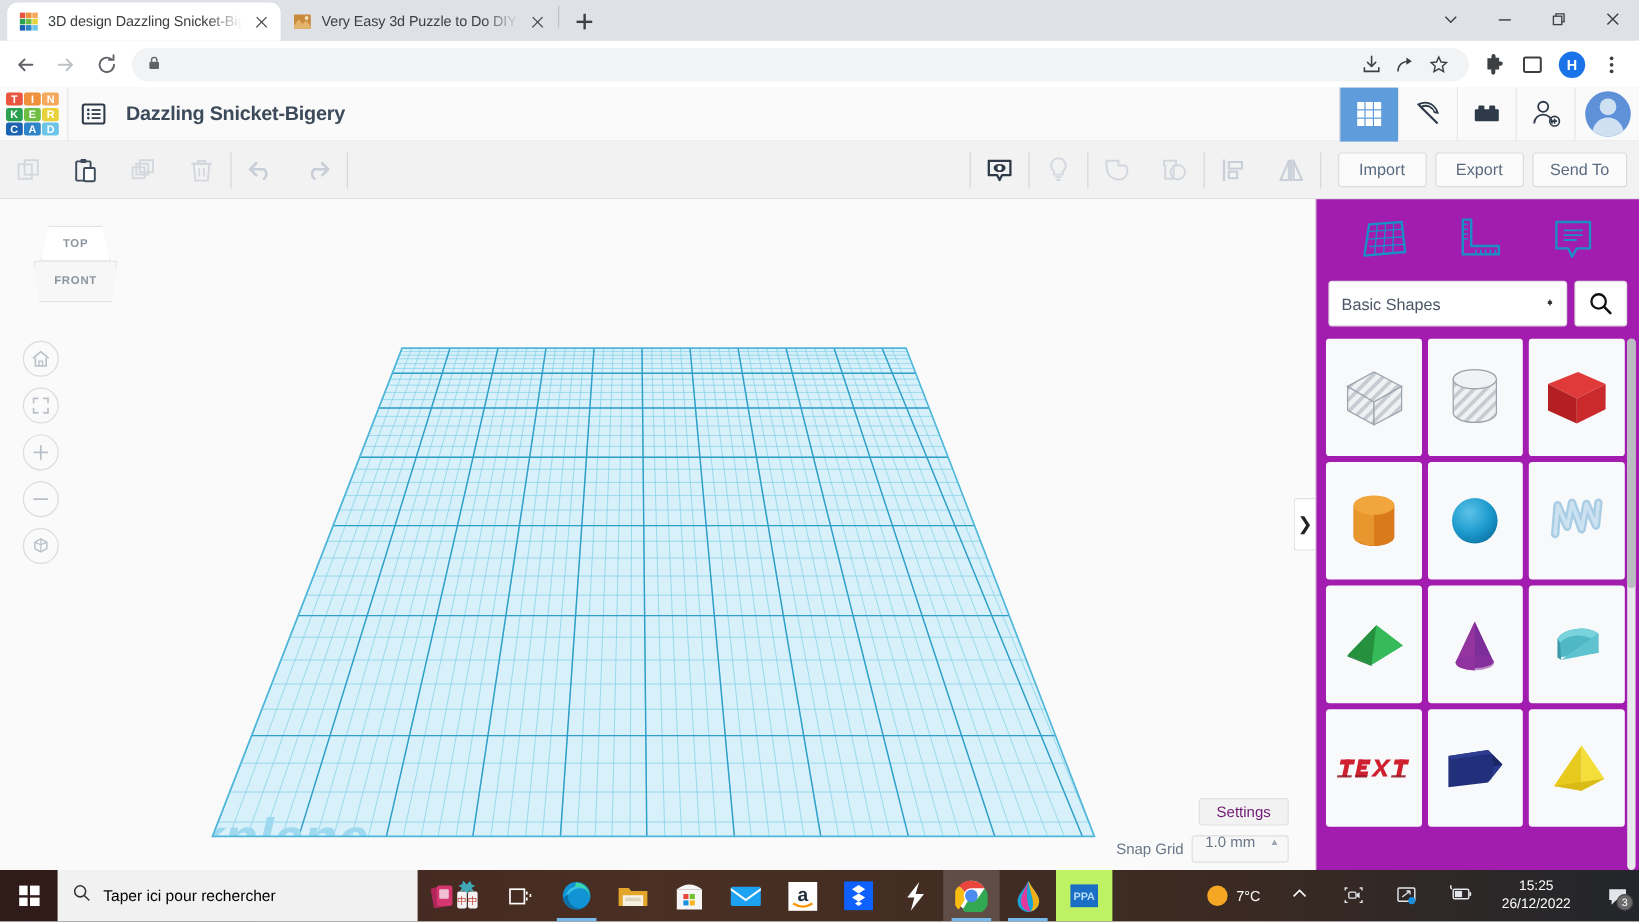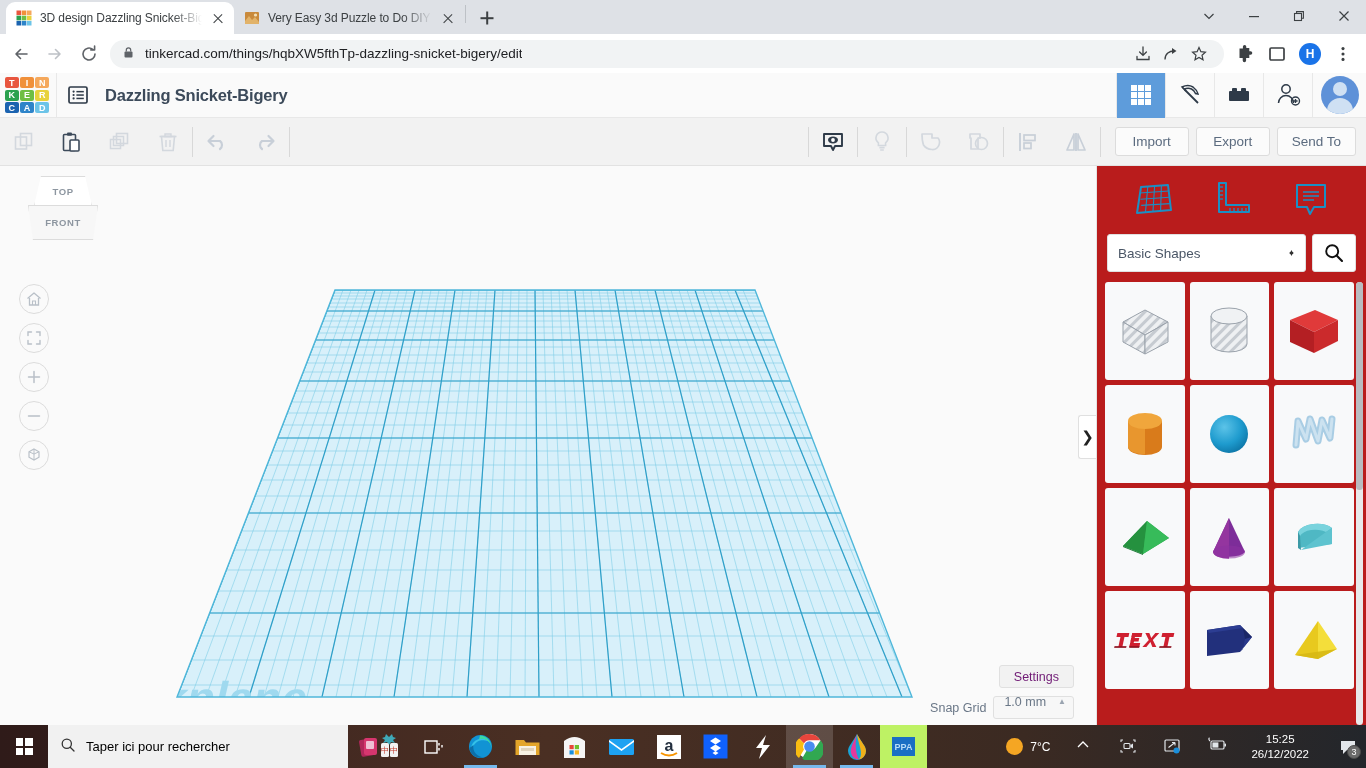--- a/index.html
+++ b/index.html
@@ -126,21 +126,21 @@
     height: 29px; min-width: 74px; padding: 0 14px; border: 1px solid #dcdcdc; border-radius: 3px;
     background: #fbfbfb; color: #5b6b7f; font-size: 13.5px; display: flex;
     align-items: center; justify-content: center; cursor: pointer;
   }
 
   
   .body-row { display: flex; height: 559px; }
 
   
   .canvas { position: relative; flex: 1 1 auto; background: #fafafa; overflow: hidden; }
-  .viewcube { position: absolute; left: 28px; top: 10px; width: 70px; height: 70px; cursor: pointer; }
+  .viewcube { position: absolute; left: 28px; top: 22px; width: 70px; height: 70px; cursor: pointer; }
   .vc-top, .vc-front {
     position: absolute; border: 1px solid #dcdcdc;
     display: flex; align-items: center; justify-content: center;
     font-size: 9.5px; font-weight: bold; color: #8d96a0; letter-spacing: .6px;
   }
   .vc-top {
     left: 6px; top: 0; width: 58px; height: 30px; background: #fff;
     clip-path: polygon(12% 0%, 88% 0%, 100% 100%, 0% 100%);
   }
   .vc-front {
@@ -172,21 +172,21 @@
   .snaprow { display: flex; align-items: center; justify-content: flex-end; gap: 7px; margin-top: 8px; }
   .snaplabel { font-size: 12.5px; color: #6a7787; }
   .snapbox {
     height: 23px; padding: 0 7px 12px 10px; border: 1px solid #e0e0e0; border-radius: 3px;
     background: #f7f7f7; color: #6a7787; font-size: 12.5px;
     display: flex; align-items: center; gap: 12px; cursor: pointer;
   }
   .snap-caret { font-size: 8px; color: #9aa4b0; }
 
   
-  .panel { width: 270px; flex: 0 0 270px; background: #b91c1c; border-left: 1px solid #e4e4e4; display: flex; flex-direction: column; }
+  .panel { width: 270px; flex: 0 0 270px; background: #a21caf; border-left: 1px solid #e4e4e4; display: flex; flex-direction: column; }
   .panel-icons { height: 68px; display: flex; align-items: center; justify-content: space-around; padding: 0 16px; }
   .pi { width: 50px; height: 50px; position: relative; cursor: pointer; }
   .pi svg { position: absolute; left: 50%; top: 50%; transform: translate(-50%,-50%); }
   .panel-search { display: flex; gap: 6px; padding: 0 10px 10px; }
   .cat-select {
     flex: 1 1 auto; height: 38px; background: #fff; border: 1px solid #e0e0e0; border-radius: 3px;
     display: flex; align-items: center; padding: 0 10px; font-size: 13.5px; color: #4a5666; cursor: pointer;
   }
   .cat-spin { margin-left: auto; display: flex; flex-direction: column; gap: 2px; line-height: 0; }
   .cat-spin span { font-size: 7px; color: #333; }
@@ -332,21 +332,20 @@
         <path d="M15.6 2 V5.9 H11.8" stroke="#5f6368" stroke-width="1.6" fill="none" stroke-linecap="round" stroke-linejoin="round"></path>
       </svg>
     </div>
     <div class="omnibox">
       <span>
         <svg width="13" height="13" viewBox="0 0 13 13">
           <rect x="2.5" y="5.5" width="8" height="6" rx="1" fill="#5f6368"></rect>
           <path d="M4.3 5.5 V4 a2.2 2.2 0 0 1 4.4 0 V5.5" stroke="#5f6368" stroke-width="1.2" fill="none"></path>
         </svg>
       </span>
-      <span class="omni-url" title="tinkercad.com/things/hqbXW5fthTp-dazzling-snicket-bigery/edit">tinkercad.com/things/hqbXW5fthTp-dazzling-snicket-bigery/edit</span>
       <span class="omni-actions">
         <span class="oa">
           <svg width="18" height="18" viewBox="0 0 18 18">
             <path d="M9 2 V10 M5.6 7 L9 10.4 L12.4 7" stroke="#3c4043" stroke-width="1.3" fill="none" stroke-linecap="round"></path>
             <path d="M3 11.5 V14.5 H15 V11.5" stroke="#3c4043" stroke-width="1.3" fill="none" stroke-linecap="round"></path>
           </svg>
         </span>
         <span class="oa">
           <svg width="18" height="18" viewBox="0 0 18 18">
             <path d="M3 14.5 C3 8.5 7.5 6 12 6" stroke="#3c4043" stroke-width="1.3" fill="none"></path>

